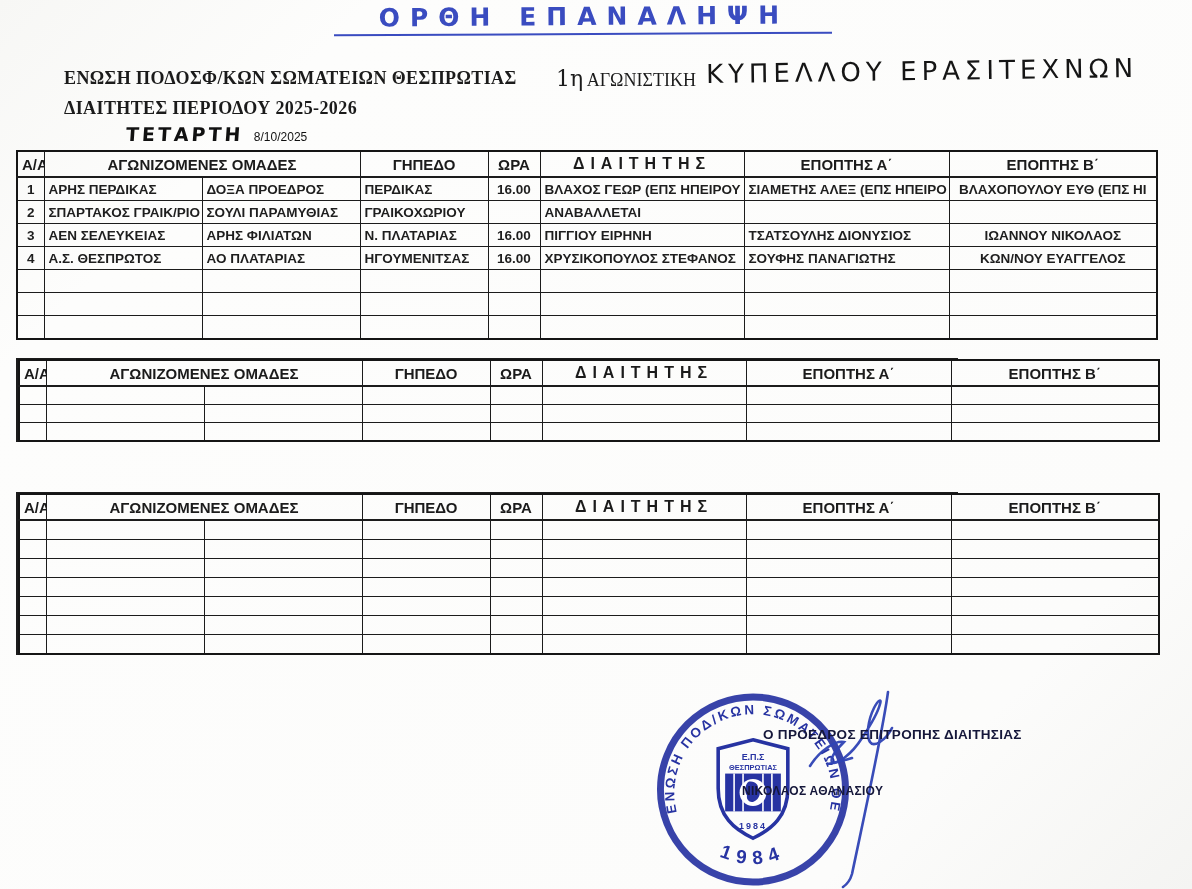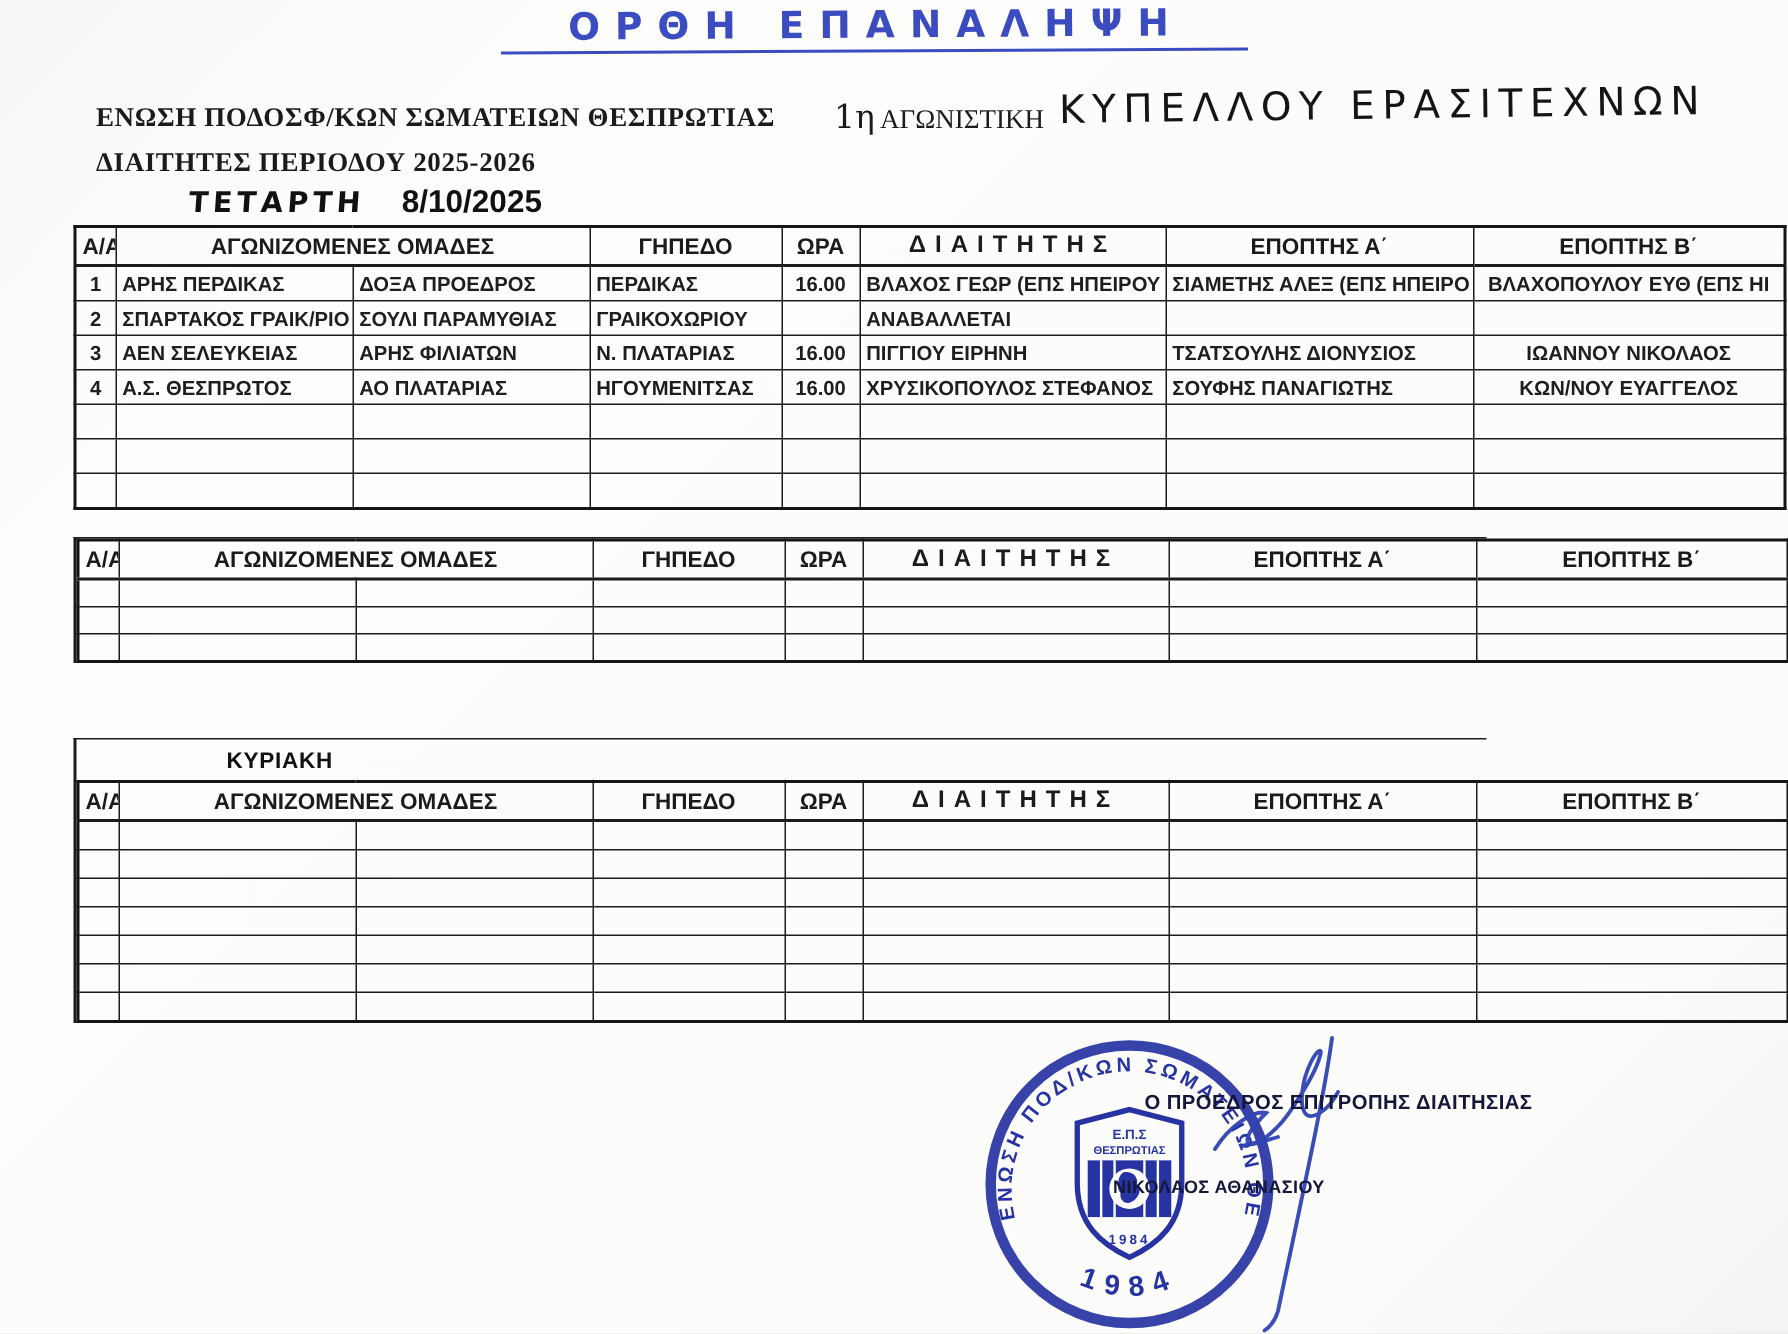--- a/index.html
+++ b/index.html
@@ -58,26 +58,26 @@
   }
   .day-hand{
     display:inline-block;
     font-family:"DejaVu Sans", sans-serif;
     font-size:19px;font-weight:800;letter-spacing:3px;
     transform:skewX(-4deg);
     color:#111;
   }
   .match-date{
     display:inline-block;
-    font-size:21px;font-weight:700;margin-left:20px;
+    font-size:12px;font-weight:400;margin-left:6px;
     color:#111;
   }
 
   
-  .tbl-wrap{left:49px;width:940px;}
+  .tbl-wrap{left:16px;width:940px;}
   table.fixtures{
     border-collapse:collapse;table-layout:fixed;width:1140px;
   }
   table.fixtures th, table.fixtures td{
     border:1.7px solid #1c1c1c;
     padding:0 4px;
     white-space:nowrap;overflow:hidden;
     font-family:"Liberation Sans", sans-serif;
   }
   table.fixtures{border:2.6px solid #151515;}
@@ -293,21 +293,20 @@
             <td class="c-center"></td>
             <td class="c-left"></td>
             <td class="c-left"></td>
             <td class="c-center"></td>
           </tr>
         </tbody>
       </table>
   </div>
 
   <div class="abs tbl-wrap section-box" style="top:492px;">
-    <div class="section-label">ΚΥΡΙΑΚΗ</div>
     <table class="fixtures t3">
         <colgroup>
           <col style="width: 27px;">
           <col style="width: 158px;">
           <col style="width: 158px;">
           <col style="width: 128px;">
           <col style="width: 52px;">
           <col style="width: 204px;">
           <col style="width: 205px;">
           <col style="width: 208px;">

